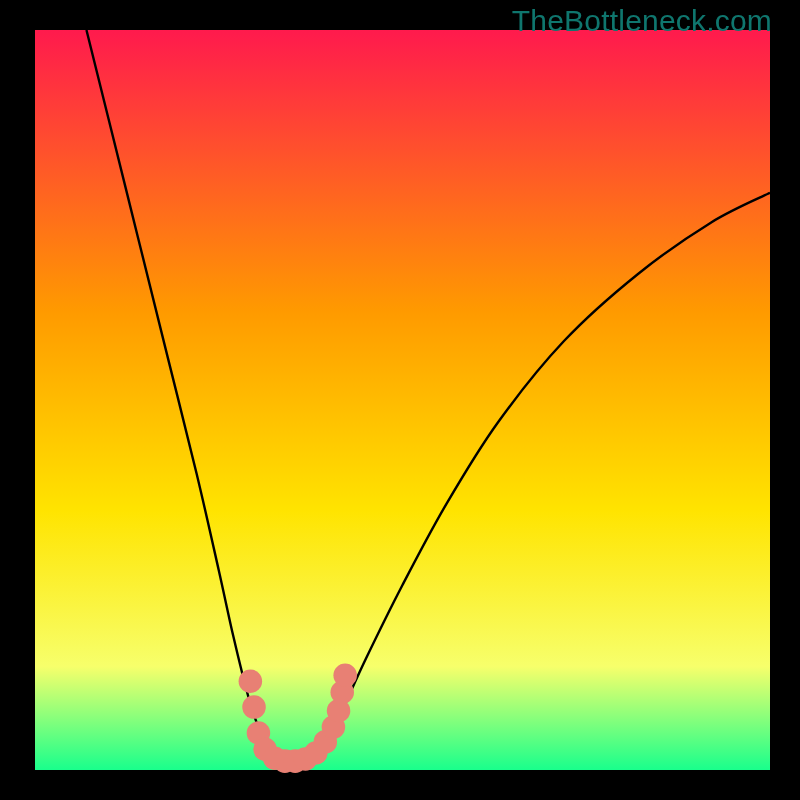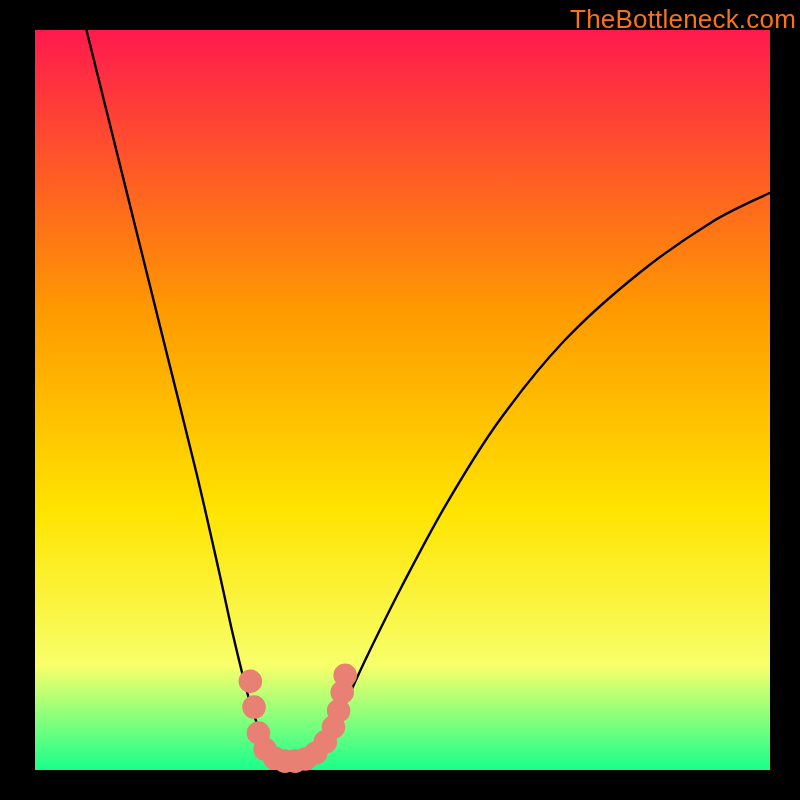--- a/index.html
+++ b/index.html
@@ -13,23 +13,23 @@
   }
   .stage {
     position: relative;
     width: 800px;
     height: 800px;
     background: #000;
   }
   .watermark {
     position: absolute;
     top: 4px;
-    right: 4px;
-    color: #f97316;
-    font-size: 26px;
+    right: 28px;
+    color: #0f766e;
+    font-size: 30px;
     font-weight: 500;
     letter-spacing: 0.2px;
     z-index: 50;
     user-select: none;
   }
   svg {
     position: absolute;
     left: 0;
     top: 0;
   }

